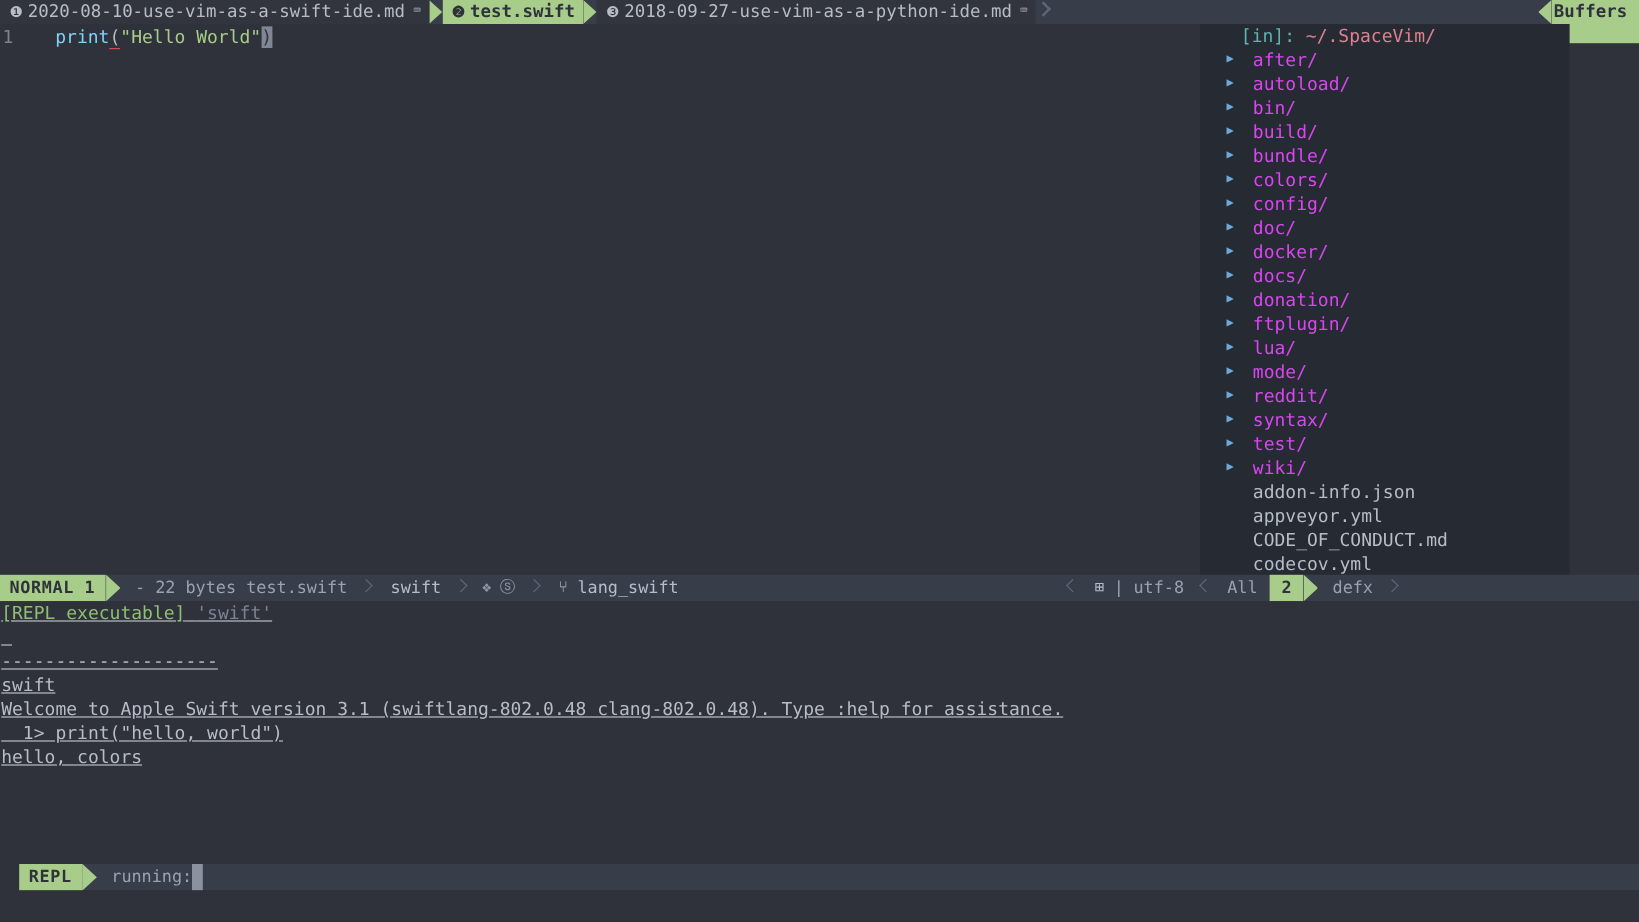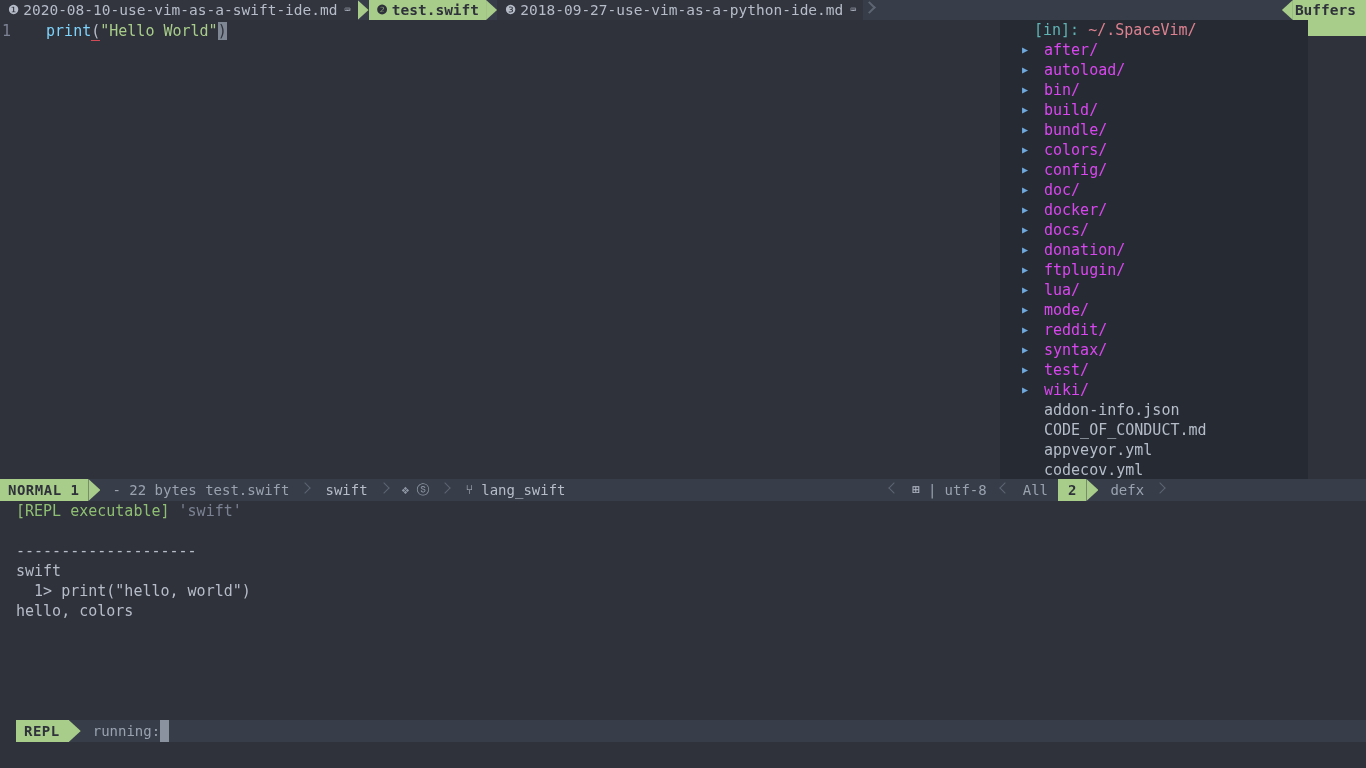--- a/index.html
+++ b/index.html
@@ -98,21 +98,21 @@
     font-size:14px;line-height:22px;color:#b6bdc9;
   }
   .sl-win{background:#a8cd8a;color:#2f323a;font-weight:700;padding:0 10px;
     display:flex;align-items:center;}
 
   
   .terminal{
     position:absolute;left:0;top:501px;width:1366px;height:219px;
     background:#2f323a;color:#b6bdc9;font-size:15px;padding-top:0px;
   }
-  .term-line{height:20px;line-height:20px;white-space:pre;padding-left:16px;}
+  .term-line{height:20px;line-height:20px;white-space:pre;padding-left:1px;text-decoration:underline;}
   .term-green{color:#8fbf72;}
   .term-grey{color:#7b8293;}
 
   
   .botstatus{
     position:absolute;left:16px;top:720px;width:1366px;height:22px;
     background:#373d49;display:flex;align-items:stretch;
     font-size:14px;line-height:22px;color:#9aa2b0;
   }
   .bot-filler{position:absolute;left:0;top:742px;width:1366px;height:26px;background:#2f323a;}
@@ -172,22 +172,22 @@
         <div class="tree-row"><span class="arrow">▶</span><span class="dir">docs/</span></div>
         <div class="tree-row"><span class="arrow">▶</span><span class="dir">donation/</span></div>
         <div class="tree-row"><span class="arrow">▶</span><span class="dir">ftplugin/</span></div>
         <div class="tree-row"><span class="arrow">▶</span><span class="dir">lua/</span></div>
         <div class="tree-row"><span class="arrow">▶</span><span class="dir">mode/</span></div>
         <div class="tree-row"><span class="arrow">▶</span><span class="dir">reddit/</span></div>
         <div class="tree-row"><span class="arrow">▶</span><span class="dir">syntax/</span></div>
         <div class="tree-row"><span class="arrow">▶</span><span class="dir">test/</span></div>
         <div class="tree-row"><span class="arrow">▶</span><span class="dir">wiki/</span></div>
         <div class="tree-row"><span class="arrow blank">&nbsp;</span><span class="file">addon-info.json</span></div>
+        <div class="tree-row"><span class="arrow blank">&nbsp;</span><span class="file">appveyor.yml</span></div>
         <div class="tree-row"><span class="arrow blank">&nbsp;</span><span class="file">CODE_OF_CONDUCT.md</span></div>
-        <div class="tree-row"><span class="arrow blank">&nbsp;</span><span class="file">appveyor.yml</span></div>
         <div class="tree-row"><span class="arrow blank">&nbsp;</span><span class="file">codecov.yml</span></div>
       </div>
   </div>
 
   <div class="statusline">
     <div class="sl-mode">
       <span>NORMAL 1</span>
     </div>
     <div class="arrow-green"></div>
     <div class="sl-seg">
@@ -232,20 +232,21 @@
     </div>
     <div class="arrow-thin"></div>
   </div>
 
   <div class="terminal">
     <div id="term-lines">
         <div class="term-line"><span class="term-green">[REPL executable]</span> <span class="term-grey">'swift'</span></div>
         <div class="term-line">&nbsp;</div>
         <div class="term-line">--------------------</div>
         <div class="term-line">swift</div>
+        <div class="term-line">Welcome to Apple Swift version 3.1 (swiftlang-802.0.48 clang-802.0.48). Type :help for assistance.</div>
         <div class="term-line">  1&gt; print("hello, world")</div>
         <div class="term-line">hello, colors</div>
       </div>
   </div>
 
   <div class="botstatus">
     <div class="sl-mode">
       <span>REPL</span>
     </div>
     <div class="arrow-green"></div>

